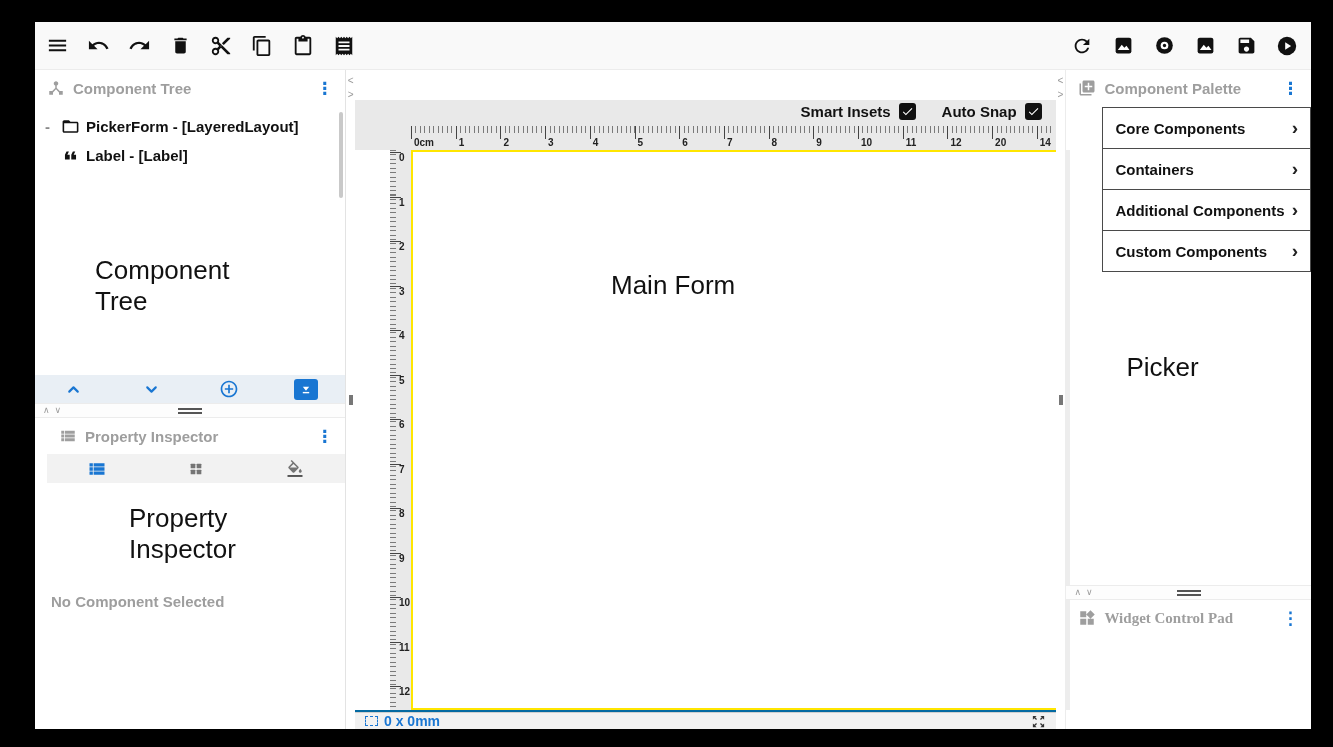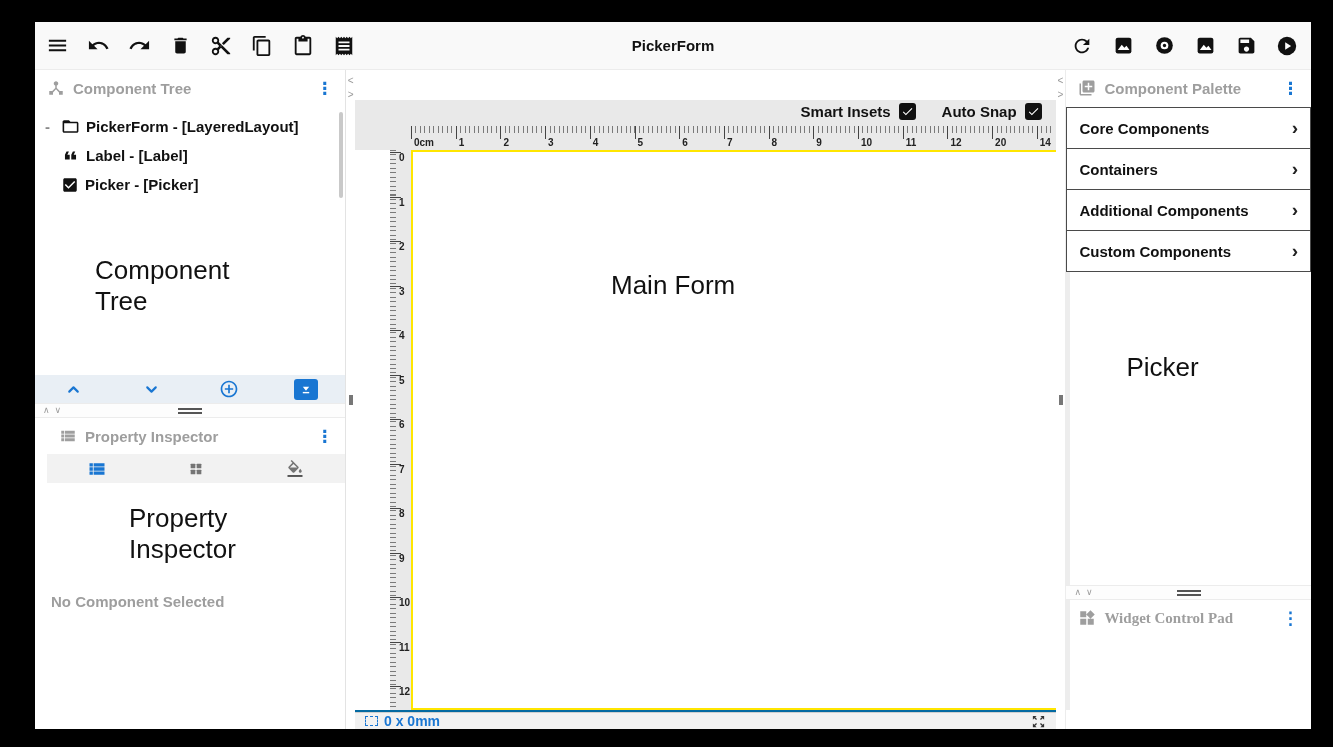--- a/index.html
+++ b/index.html
@@ -84,21 +84,21 @@
   .v-scrollbar { position:absolute; left:704px; top:0; bottom:0; width:11px; background:#ededed; }
   .canvas-spacer { height:2px; flex:none; }
   .status-bar { height:17px; background:#f1f1f1; border-top:1px solid #cfcfcf; display:flex; align-items:center; padding:0 10px; gap:6px; flex:none; }
   .sel-icon { width:13px; height:10px; border:1.5px dashed #1976d2; }
   .status-text { color:#1976d2; font-weight:bold; font-size:14px; }
   .status-bar .spacer { flex:1; }
   .expand-btn { border:none; background:transparent; color:#333; display:flex; cursor:pointer; padding:0; }
 
   
   .palette-section { height:515px; position:relative; }
-  .accordion { margin-top:2px; }
+  .accordion { margin-top:2px;padding-left:36px; }
   .acc-row { height:42px; border:1px solid #4a4a4a; margin-top:-1px; background:#fff; display:flex; align-items:center; padding:0 12px; font-size:15px; font-weight:bold; color:#111; cursor:pointer; }
   .acc-row .spacer { flex:1; }
   .acc-chevron { font-size:19px; font-weight:bold; color:#222; }
   .widget-section { height:129px; position:relative; border-top:0;font-family:Liberation Serif, serif; }
 
   .ic { display:block; }
 </style>
 </head>
 <body>
 
@@ -157,21 +157,20 @@
             </span>
           </button>
       <button class="tb-btn">
             <span>
               <svg class="ic" width="22" height="22" viewBox="0 0 24 24">
                 <path fill="currentColor" d="M18 17H6v-2h12v2zm0-4H6v-2h12v2zm0-4H6V7h12v2zM3 22l1.5-1.5L6 22l1.5-1.5L9 22l1.5-1.5L12 22l1.5-1.5L15 22l1.5-1.5L18 22l1.5-1.5L21 22V2l-1.5 1.5L18 2l-1.5 1.5L15 2l-1.5 1.5L12 2l-1.5 1.5L9 2 7.5 3.5 6 2 4.5 3.5 3 2v20z"></path>
               </svg>
             </span>
           </button>
     </div>
-    <div class="tb-title">PickerForm</div>
     <div class="tb-group right">
       <button class="tb-btn">
             <span>
               <svg class="ic" width="22" height="22" viewBox="0 0 24 24">
                 <path fill="currentColor" d="M17.65 6.35C16.2 4.9 14.21 4 12 4c-4.42 0-7.99 3.58-7.99 8s3.57 8 7.99 8c3.73 0 6.84-2.55 7.73-6h-2.08c-.82 2.33-3.04 4-5.65 4-3.31 0-6-2.69-6-6s2.69-6 6-6c1.66 0 3.14.69 4.22 1.78L13 11h7V4l-2.35 2.35z"></path>
               </svg>
             </span>
           </button>
       <button class="tb-btn">
             <span>
@@ -241,28 +240,20 @@
                 </span>
             <span>PickerForm - [LayeredLayout]</span>
           </div>
           <div class="tree-row child">
             <span class="t-ic">
                   <svg class="ic" width="19" height="19" viewBox="0 0 24 24">
                     <path fill="currentColor" transform="rotate(180,12,12)" d="M6 17h3l2-4V7H5v6h3zm8 0h3l2-4V7h-6v6h3z"></path>
                   </svg>
                 </span>
             <span>Label - [Label]</span>
-          </div>
-          <div class="tree-row child">
-            <span class="t-ic">
-                  <svg class="ic" width="18" height="18" viewBox="0 0 24 24">
-                    <path fill="currentColor" d="M19 3H5c-1.1 0-2 .9-2 2v14c0 1.1.9 2 2 2h14c1.1 0 2-.9 2-2V5c0-1.1-.9-2-2-2zm-9 14l-5-5 1.41-1.41L10 14.17l7.59-7.59L19 8l-9 9z"></path>
-                  </svg>
-                </span>
-            <span>Picker - [Picker]</span>
           </div>
         </div>
         <div class="annotation ct-ann">Component Tree</div>
         <div class="scroll-thumb"></div>
         <div class="tree-toolbar">
           <div class="tt-cell">
                 <button class="tt-btn">
                   <span>
                     <svg class="ic" width="17" height="17" viewBox="0 0 24 24">
                       <polyline points="6,15 12,9 18,15" fill="none" stroke="currentColor" stroke-width="3" stroke-linecap="round" stroke-linejoin="round"></polyline>

